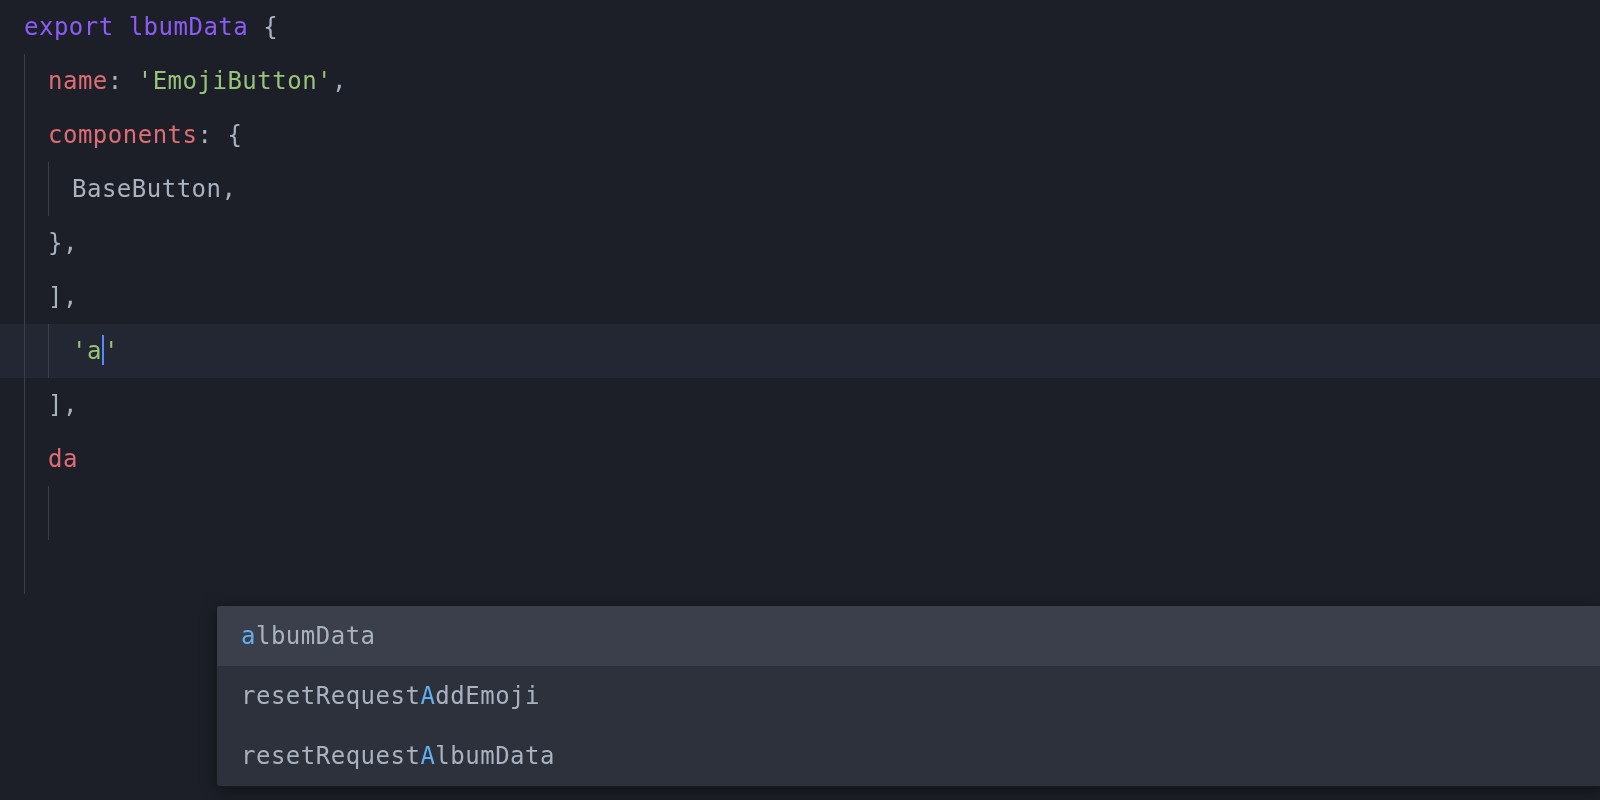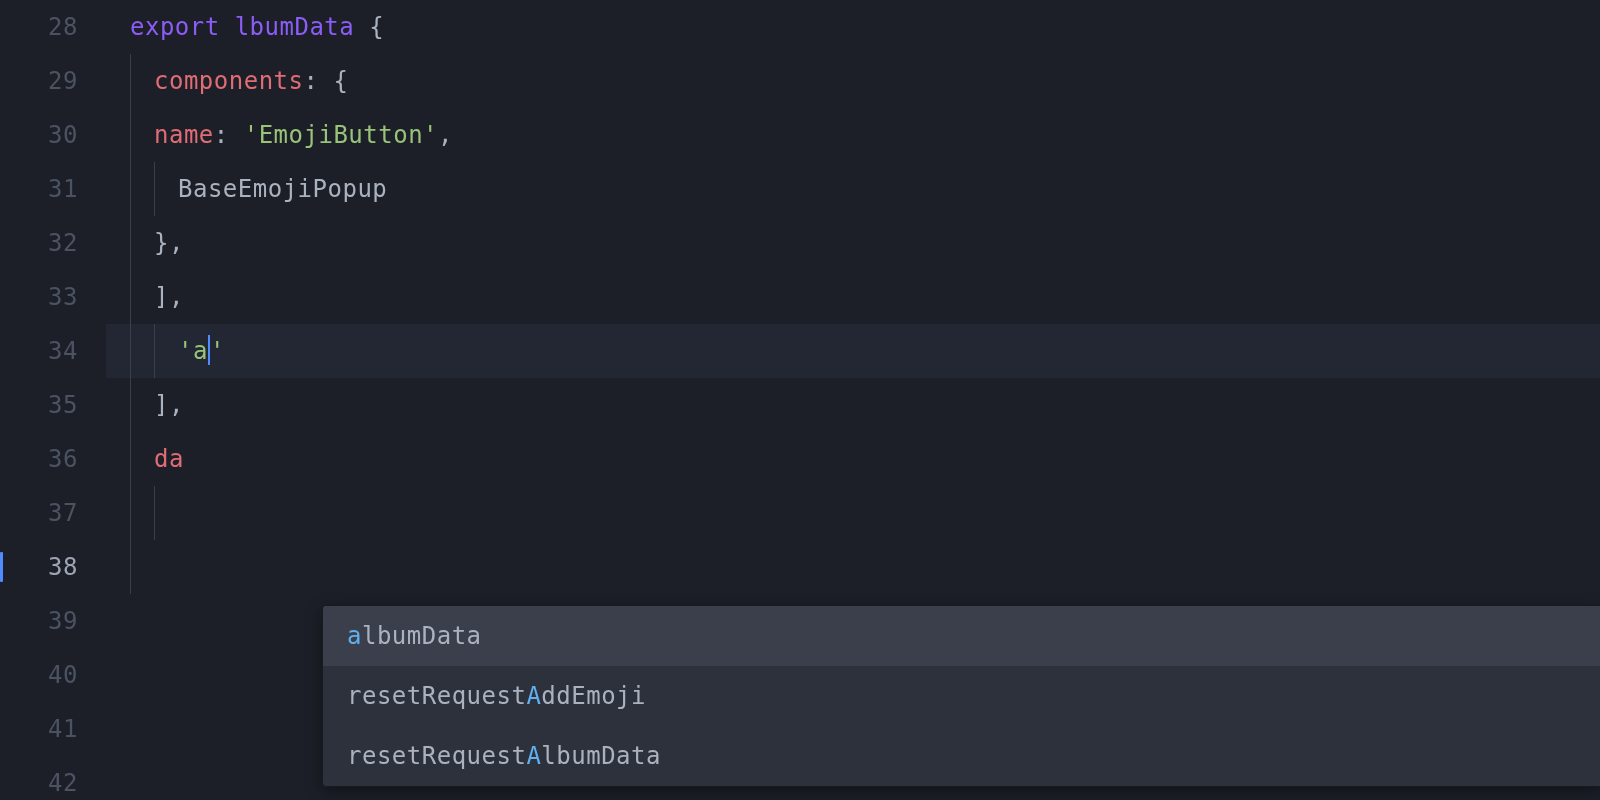--- a/index.html
+++ b/index.html
@@ -22,42 +22,25 @@
  @keyframes blink{50%{opacity:0}}
  .popup{position:absolute;left:216px;top:605px;right:-4px;background:#2c313c;border:1px solid #181a1f;border-radius:4px;box-shadow:0 4px 16px rgba(0,0,0,.4);overflow:hidden;z-index:10}
  .popup .item{height:60px;line-height:60px;padding:0 24px;color:#abb2bf;cursor:pointer}
  .popup .item.sel{background:#3a3f4b}
  .hl{color:#61afef}
 </style>
 </head>
 <body>
 
 <div class="editor">
- <div class="gutter" id="gutter">
-      <div>28</div>
-      <div>29</div>
-      <div>30</div>
-      <div>31</div>
-      <div>32</div>
-      <div>33</div>
-      <div>34</div>
-      <div>35</div>
-      <div>36</div>
-      <div>37</div>
-      <div class="active">38</div>
-      <div>39</div>
-      <div>40</div>
-      <div>41</div>
-      <div>42</div>
-    </div>
  <div class="code" id="code">
   <div class="row"><span class="kw">export</span><span class="pn"> </span><span class="kw">lbumData</span><span class="pn"> {</span></div>
+      <div class="row"><span class="guide"></span><span class="key">name</span><span class="pn">: </span><span class="str">'EmojiButton'</span><span class="pn">,</span></div>
       <div class="row"><span class="guide"></span><span class="key">components</span><span class="pn">: {</span></div>
-      <div class="row"><span class="guide"></span><span class="key">name</span><span class="pn">: </span><span class="str">'EmojiButton'</span><span class="pn">,</span></div>
-      <div class="row"><span class="guide"></span><span class="guide"></span><span class="id">BaseEmojiPopup</span></div>
+      <div class="row"><span class="guide"></span><span class="guide"></span><span class="id">BaseButton</span><span class="pn">,</span></div>
       <div class="row"><span class="guide"></span><span class="pn">},</span></div>
       <div class="row"><span class="guide"></span><span class="pn">],</span></div>
       <div class="row current"><span class="guide"></span><span class="guide"></span><span class="str">'a</span><span class="cursor"></span><span class="str">'</span></div>
       <div class="row"><span class="guide"></span><span class="pn">],</span></div>
       <div class="row"><span class="guide"></span><span class="key">da</span></div>
       <div class="row"><span class="guide"></span><span class="guide"></span></div>
       <div class="row"><span class="guide"></span></div>
       <div class="popup" id="popup">
         <div class="item sel"><span class="hl">a</span><span>lbumData</span></div>
         <div class="item"><span>resetRequest</span><span class="hl">A</span><span>ddEmoji</span></div>

